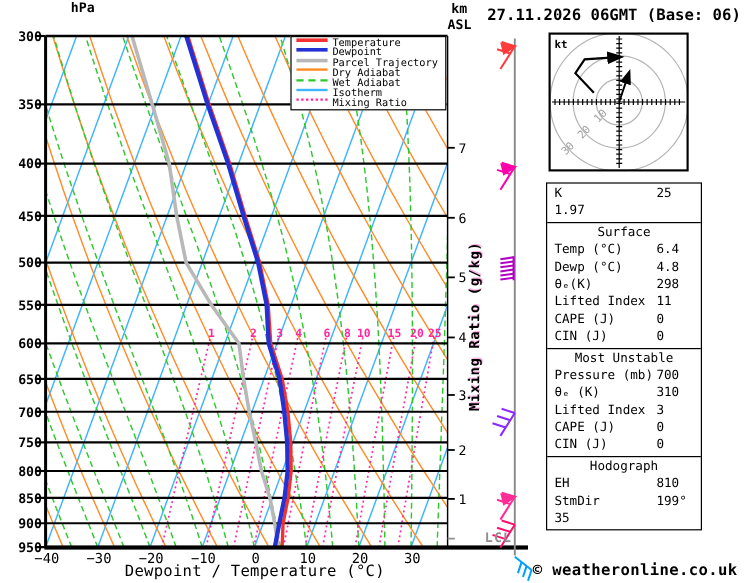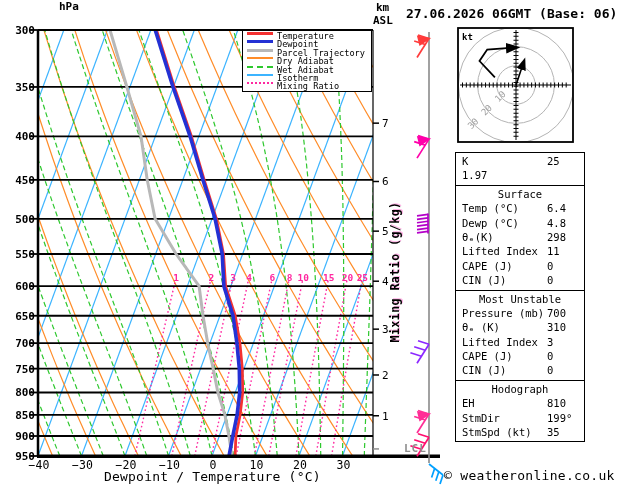--- a/index.html
+++ b/index.html
@@ -3,21 +3,21 @@
 <meta charset="utf-8">
 <style>
   html,body{margin:0;padding:0;background:#fff;}
   .stage{position:relative;width:629px;height:486px;background:#fff;overflow:hidden;
          font-family:"DejaVu Sans Mono",monospace;color:#000;}
   .abs{position:absolute;white-space:nowrap;}
   .unit-label{font-size:11px;font-weight:700;}
   .title{font-size:13px;font-weight:700;letter-spacing:1.1px;}
   .datetime{font-size:13px;font-weight:700;letter-spacing:0px;}
   .axis-label{font-size:13px;letter-spacing:0.2px;}
-  .footer{font-size:13px;font-weight:400;letter-spacing:0.3px;}
+  .footer{font-size:13px;font-weight:700;letter-spacing:0.3px;}
   .lcl{font-size:11px;color:#8f8f8f;font-weight:700;letter-spacing:1px;text-align:right;}
   .mixlabel{font-size:11.5px;font-weight:700;letter-spacing:0.5px;text-align:center;
             transform:rotate(-90deg);width:160px;text-shadow:1px 1px 0 #ffb3e6;}
   svg{position:absolute;left:0;top:0;}
   
   .legend{position:absolute;left:242px;top:30px;width:130px;height:62px;background:#fff;
           border:1.5px solid #000;box-sizing:border-box;padding:1px 0 0 4px;z-index:5;}
   .lg-row{display:flex;height:8.4px;}
   .lg-line{width:26px;flex:none;margin-right:4px;}
   .lg-text{font-size:8.6px;line-height:8px;}
@@ -259,21 +259,21 @@
         <text x="462" y="40" font-size="9" font-weight="700" font-family="DejaVu Sans Mono,monospace">kt</text>
         <path d="M494.9,77.3L479.5,61.0L487.2,49.5L515.0,47.6" stroke="#000" stroke-width="1.8" fill="none" marker-end="url(#arr)"></path>
         <path d="M516.0,85.0L523.7,62.0" stroke="#000" stroke-width="1.6" fill="none" marker-end="url(#arr)"></path>
       </g>
       <rect x="458" y="28" width="115" height="114" fill="none" stroke="#000" stroke-width="1.8"></rect>
     </svg>
 
   <div class="abs unit-label" style="left:15px;top:0;padding-left:44px;">hPa</div>
   <div class="abs unit-label" style="left:376px;top:1px;">km</div>
   <div class="abs unit-label" style="left:373px;top:14px;text-align:center;">ASL</div>
-  <div class="abs datetime" style="left:406px;top:6px;">27.06.2026 06GMT (Base: 06)</div>
+  <div class="abs datetime" style="left:406px;top:6px;">27.11.2026 06GMT (Base: 06)</div>
 
   <div class="abs mixlabel" style="left:315px;top:265px;">Mixing Ratio (g/kg)</div>
   <div class="abs lcl" style="left:404px;top:442px;">LCL</div>
 
   <div class="abs axis-label" style="left:104px;top:469px;">Dewpoint / Temperature (°C)</div>
   <div class="abs footer" style="left:444px;top:468px;">© weatheronline.co.uk</div>
 
   <div class="legend" id="legend">
       <div class="lg-row">
         <span class="lg-line" style="border-top: 3.5px solid rgb(244, 49, 49);"></span>
@@ -368,18 +368,17 @@
         <div class="t-title">Hodograph</div>
         <div class="t-row">
           <span class="t-label">EH</span>
           <span class="t-val">810</span>
         </div>
         <div class="t-row">
           <span class="t-label">StmDir</span>
           <span class="t-val">199°</span>
         </div>
         <div class="t-row">
-          <span class="t-label">StmSpd (kt)</span>
           <span class="t-val">35</span>
         </div>
       </div>
     </div>
 </div>
 
 </body></html>

